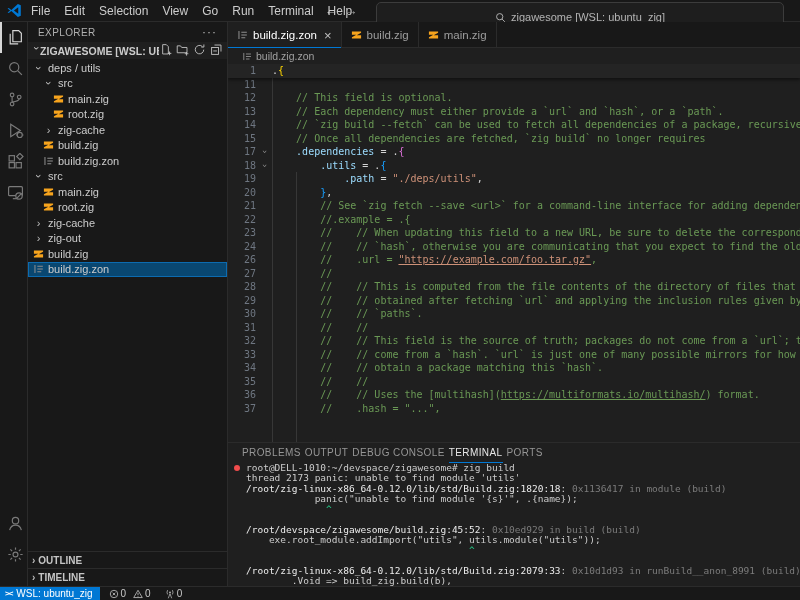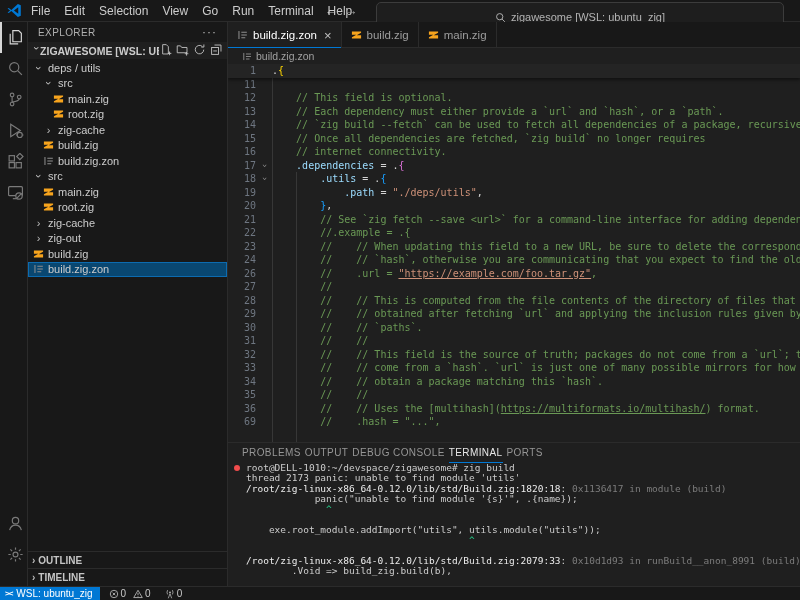--- a/index.html
+++ b/index.html
@@ -391,59 +391,59 @@
         </span>
       <span>build.zig.zon</span>
     </div>
     <div id="code">
         <div class="cline sticky"><span class="gut">1</span><span class="foldc"></span><span class="ctext"><span class="pl">.</span><span class="b1">{</span></span></div>
         <div class="cline"><span class="gut">11</span><span class="foldc"></span><span class="ctext"></span></div>
         <div class="cline"><span class="gut">12</span><span class="foldc"></span><span class="ctext"><span class="ws">    </span><span class="cm">// This field is optional.</span></span></div>
         <div class="cline"><span class="gut">13</span><span class="foldc"></span><span class="ctext"><span class="ws">    </span><span class="cm">// Each dependency must either provide a `url` and `hash`, or a `path`.</span></span></div>
         <div class="cline"><span class="gut">14</span><span class="foldc"></span><span class="ctext"><span class="ws">    </span><span class="cm">// `zig build --fetch` can be used to fetch all dependencies of a package, recursively.</span></span></div>
         <div class="cline"><span class="gut">15</span><span class="foldc"></span><span class="ctext"><span class="ws">    </span><span class="cm">// Once all dependencies are fetched, `zig build` no longer requires</span></span></div>
-        <div class="cline"><span class="gut">16</span><span class="foldc"></span><span class="ctext"><span class="ws">    </span><span class="cm">// internet connectivity.</span></span></div>
         <div class="cline"><span class="gut">17</span><span class="foldc"><span>›</span></span><span class="ctext"><span class="ws">    </span><span class="pr">.dependencies</span><span class="pl"> = .</span><span class="b2">{</span></span></div>
         <div class="cline"><span class="gut">18</span><span class="foldc"><span>›</span></span><span class="ctext"><span class="ws">        </span><span class="pr">.utils</span><span class="pl"> = .</span><span class="b3">{</span></span></div>
         <div class="cline"><span class="gut">19</span><span class="foldc"></span><span class="ctext"><span class="ws">            </span><span class="pr">.path</span><span class="pl"> = </span><span class="st">"./deps/utils"</span><span class="pl">,</span></span></div>
         <div class="cline"><span class="gut">20</span><span class="foldc"></span><span class="ctext"><span class="ws">        </span><span class="b3">}</span><span class="pl">,</span></span></div>
         <div class="cline"><span class="gut">21</span><span class="foldc"></span><span class="ctext"><span class="ws">        </span><span class="cm">// See `zig fetch --save &lt;url&gt;` for a command-line interface for adding dependencies.</span></span></div>
         <div class="cline"><span class="gut">22</span><span class="foldc"></span><span class="ctext"><span class="ws">        </span><span class="cm">//.example = .{</span></span></div>
         <div class="cline"><span class="gut">23</span><span class="foldc"></span><span class="ctext"><span class="ws">        </span><span class="cm">//    // When updating this field to a new URL, be sure to delete the corresponding</span></span></div>
         <div class="cline"><span class="gut">24</span><span class="foldc"></span><span class="ctext"><span class="ws">        </span><span class="cm">//    // `hash`, otherwise you are communicating that you expect to find the old hash at</span></span></div>
         <div class="cline"><span class="gut">26</span><span class="foldc"></span><span class="ctext"><span class="ws">        </span><span class="cm">//    .url = </span><span class="st lk">"https://example.com/foo.tar.gz"</span><span class="cm">,</span></span></div>
         <div class="cline"><span class="gut">27</span><span class="foldc"></span><span class="ctext"><span class="ws">        </span><span class="cm">//</span></span></div>
         <div class="cline"><span class="gut">28</span><span class="foldc"></span><span class="ctext"><span class="ws">        </span><span class="cm">//    // This is computed from the file contents of the directory of files that is</span></span></div>
         <div class="cline"><span class="gut">29</span><span class="foldc"></span><span class="ctext"><span class="ws">        </span><span class="cm">//    // obtained after fetching `url` and applying the inclusion rules given by</span></span></div>
         <div class="cline"><span class="gut">30</span><span class="foldc"></span><span class="ctext"><span class="ws">        </span><span class="cm">//    // `paths`.</span></span></div>
         <div class="cline"><span class="gut">31</span><span class="foldc"></span><span class="ctext"><span class="ws">        </span><span class="cm">//    //</span></span></div>
         <div class="cline"><span class="gut">32</span><span class="foldc"></span><span class="ctext"><span class="ws">        </span><span class="cm">//    // This field is the source of truth; packages do not come from a `url`; they</span></span></div>
         <div class="cline"><span class="gut">33</span><span class="foldc"></span><span class="ctext"><span class="ws">        </span><span class="cm">//    // come from a `hash`. `url` is just one of many possible mirrors for how to</span></span></div>
         <div class="cline"><span class="gut">34</span><span class="foldc"></span><span class="ctext"><span class="ws">        </span><span class="cm">//    // obtain a package matching this `hash`.</span></span></div>
         <div class="cline"><span class="gut">35</span><span class="foldc"></span><span class="ctext"><span class="ws">        </span><span class="cm">//    //</span></span></div>
         <div class="cline"><span class="gut">36</span><span class="foldc"></span><span class="ctext"><span class="ws">        </span><span class="cm">//    // Uses the [multihash](</span><span class="cm lk">https://multiformats.io/multihash/</span><span class="cm">) format.</span></span></div>
-        <div class="cline"><span class="gut">69</span><span class="foldc"></span><span class="ctext"><span class="ws">        </span><span class="cm">//    .hash = "...",</span></span></div>
+        <div class="cline"><span class="gut">37</span><span class="foldc"></span><span class="ctext"><span class="ws">        </span><span class="cm">//    .hash = "...",</span></span></div>
         <div class="guide" style="left: 44px; top: 13.5px; height: 364.5px;"></div>
         <div class="guide" style="left: 68px; top: 108px; height: 270px;"></div>
       </div>
     <div id="panel">
       <div id="panel-tabs">
           <div class="ptab">PROBLEMS</div>
           <div class="ptab">OUTPUT</div>
           <div class="ptab">DEBUG CONSOLE</div>
           <div class="ptab active">TERMINAL</div>
           <div class="ptab">PORTS</div>
         </div>
       <div id="terminal">
           <div class="trm"><span class="cmdmark"></span><span class="tpl">root@DELL-1010:~/devspace/zigawesome# zig build</span></div>
           <div class="trm"><span class="tpl">thread 2173 panic: unable to find module 'utils'</span></div>
           <div class="trm"><span class="tpath">/root/zig-linux-x86_64-0.12.0/lib/std/Build.zig:1820:18</span><span class="tpl">: </span><span class="tdim">0x1136417 in module (build)</span></div>
           <div class="trm"><span class="tpl">            panic("unable to find module '{s}'", .{name});</span></div>
           <div class="trm"><span class="tgrn">              ^</span></div>
           <div class="trm"></div>
+          <div class="trm"><span class="tpath">/root/devspace/zigawesome/build.zig:45:52</span><span class="tpl">: </span><span class="tdim">0x10ed929 in build (build)</span></div>
           <div class="trm"><span class="tpl">    exe.root_module.addImport("utils", utils.module("utils"));</span></div>
           <div class="trm"><span class="tgrn">                                       ^</span></div>
           <div class="trm"></div>
           <div class="trm"><span class="tpath">/root/zig-linux-x86_64-0.12.0/lib/std/Build.zig:2079:33</span><span class="tpl">: </span><span class="tdim">0x10d1d93 in runBuild__anon_8991 (build)</span></div>
           <div class="trm"><span class="tpl">        .Void =&gt; build_zig.build(b),</span></div>
         </div>
     </div>
   </div>
 
   <div id="statusbar">

